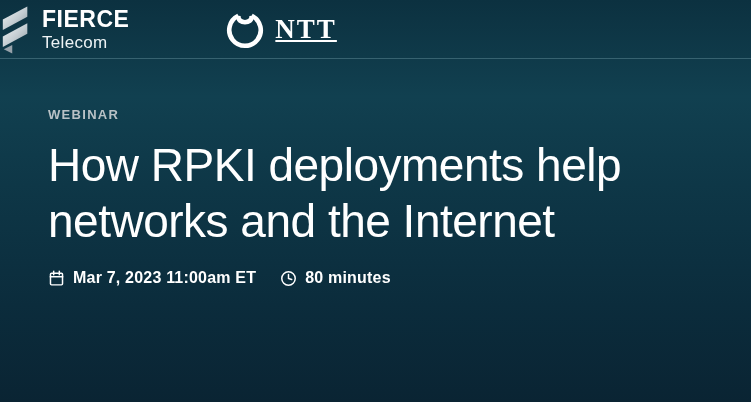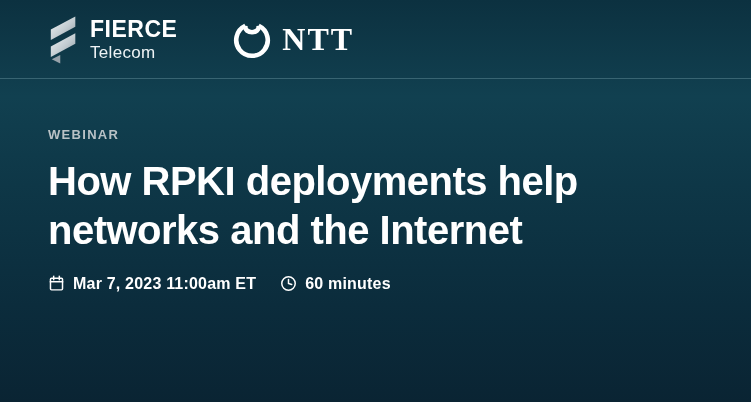--- a/index.html
+++ b/index.html
@@ -14,54 +14,54 @@
     background: linear-gradient(180deg,
       var(--header-bg, #0c3140) 0%,
       var(--page-bg-top, #114050) 24%,
       #0e3747 46%,
       #0b2c3c 76%,
       var(--page-bg-bottom, #0a2433) 100%);
   }
 
   
   .topbar {
-    height: 79px;
+    height: 59px;
     display: flex; align-items: center;
-    padding-left: 48px;
     border-bottom: 1px solid rgba(150, 192, 202, 0.30);
+    gap: 41px;
   }
   .brand { display: flex; align-items: center; gap: 10px; text-decoration: none; cursor: pointer; }
   .brand-mark { display: flex; }
   .brand-text { display: flex; flex-direction: column; }
   .brand-name {
     font-size: 23px; font-weight: bold; color: #ffffff;
     letter-spacing: 0.5px; line-height: 1;
   }
   .brand-sub {
     font-size: 17px; font-weight: normal; color: #eef3f5;
     letter-spacing: 0.3px; margin-top: 3px; line-height: 1;
   }
   .partner { display: flex; align-items: center; gap: 9px; margin-left: 54px; text-decoration: none; cursor: pointer; }
   .partner-name {
     font-family: "Liberation Serif", serif;
-    font-size: 32px; font-weight: bold; color: #ffffff;
-    letter-spacing: 2px; line-height: 1;
+    font-size: 27px; font-weight: bold; color: #ffffff;
+    letter-spacing: 2px; line-height: 1; text-decoration: underline;
   }
 
   
   .hero { padding: 48px 16px 0 48px; }
   .eyebrow {
     font-size: 13px; font-weight: bold;
     letter-spacing: 1.3px;
     color: var(--eyebrow-color, #b9c2c6);
   }
   .title {
     margin: 15px 0 7px 0;
     max-width: 700px;
-    font-size: 40px; font-weight: bold;
+    font-size: 46px; font-weight: normal;
     line-height: 1.22; letter-spacing: -0.5px;
     color: var(--text-primary, #ffffff);
   }
   .meta {
     display: flex; align-items: flex-end; gap: 24px;
     margin-top: 20px;
     color: var(--text-primary, #ffffff);
   }
   .meta-item { display: flex; align-items: center; gap: 8px; }
   .meta-label { font-size: 16px; font-weight: bold; letter-spacing: 0.2px; }
@@ -127,20 +127,20 @@
         <span class="meta-label">Mar 7, 2023 11:00am ET</span>
       </div>
 
       <div class="meta-item">
         <span>
           <svg width="17" height="17" viewBox="0 0 24 24" fill="none" stroke="#ffffff" stroke-width="2.1" stroke-linecap="round">
             <circle cx="12" cy="12" r="9.5"></circle>
             <polyline points="12,6.5 12,12 16.5,13.5"></polyline>
           </svg>
         </span>
-        <span class="meta-label">60 minutes</span>
+        <span class="meta-label">80 minutes</span>
       </div>
 
     </div>
 
   </main>
 
 </div>
 
 </body></html>

